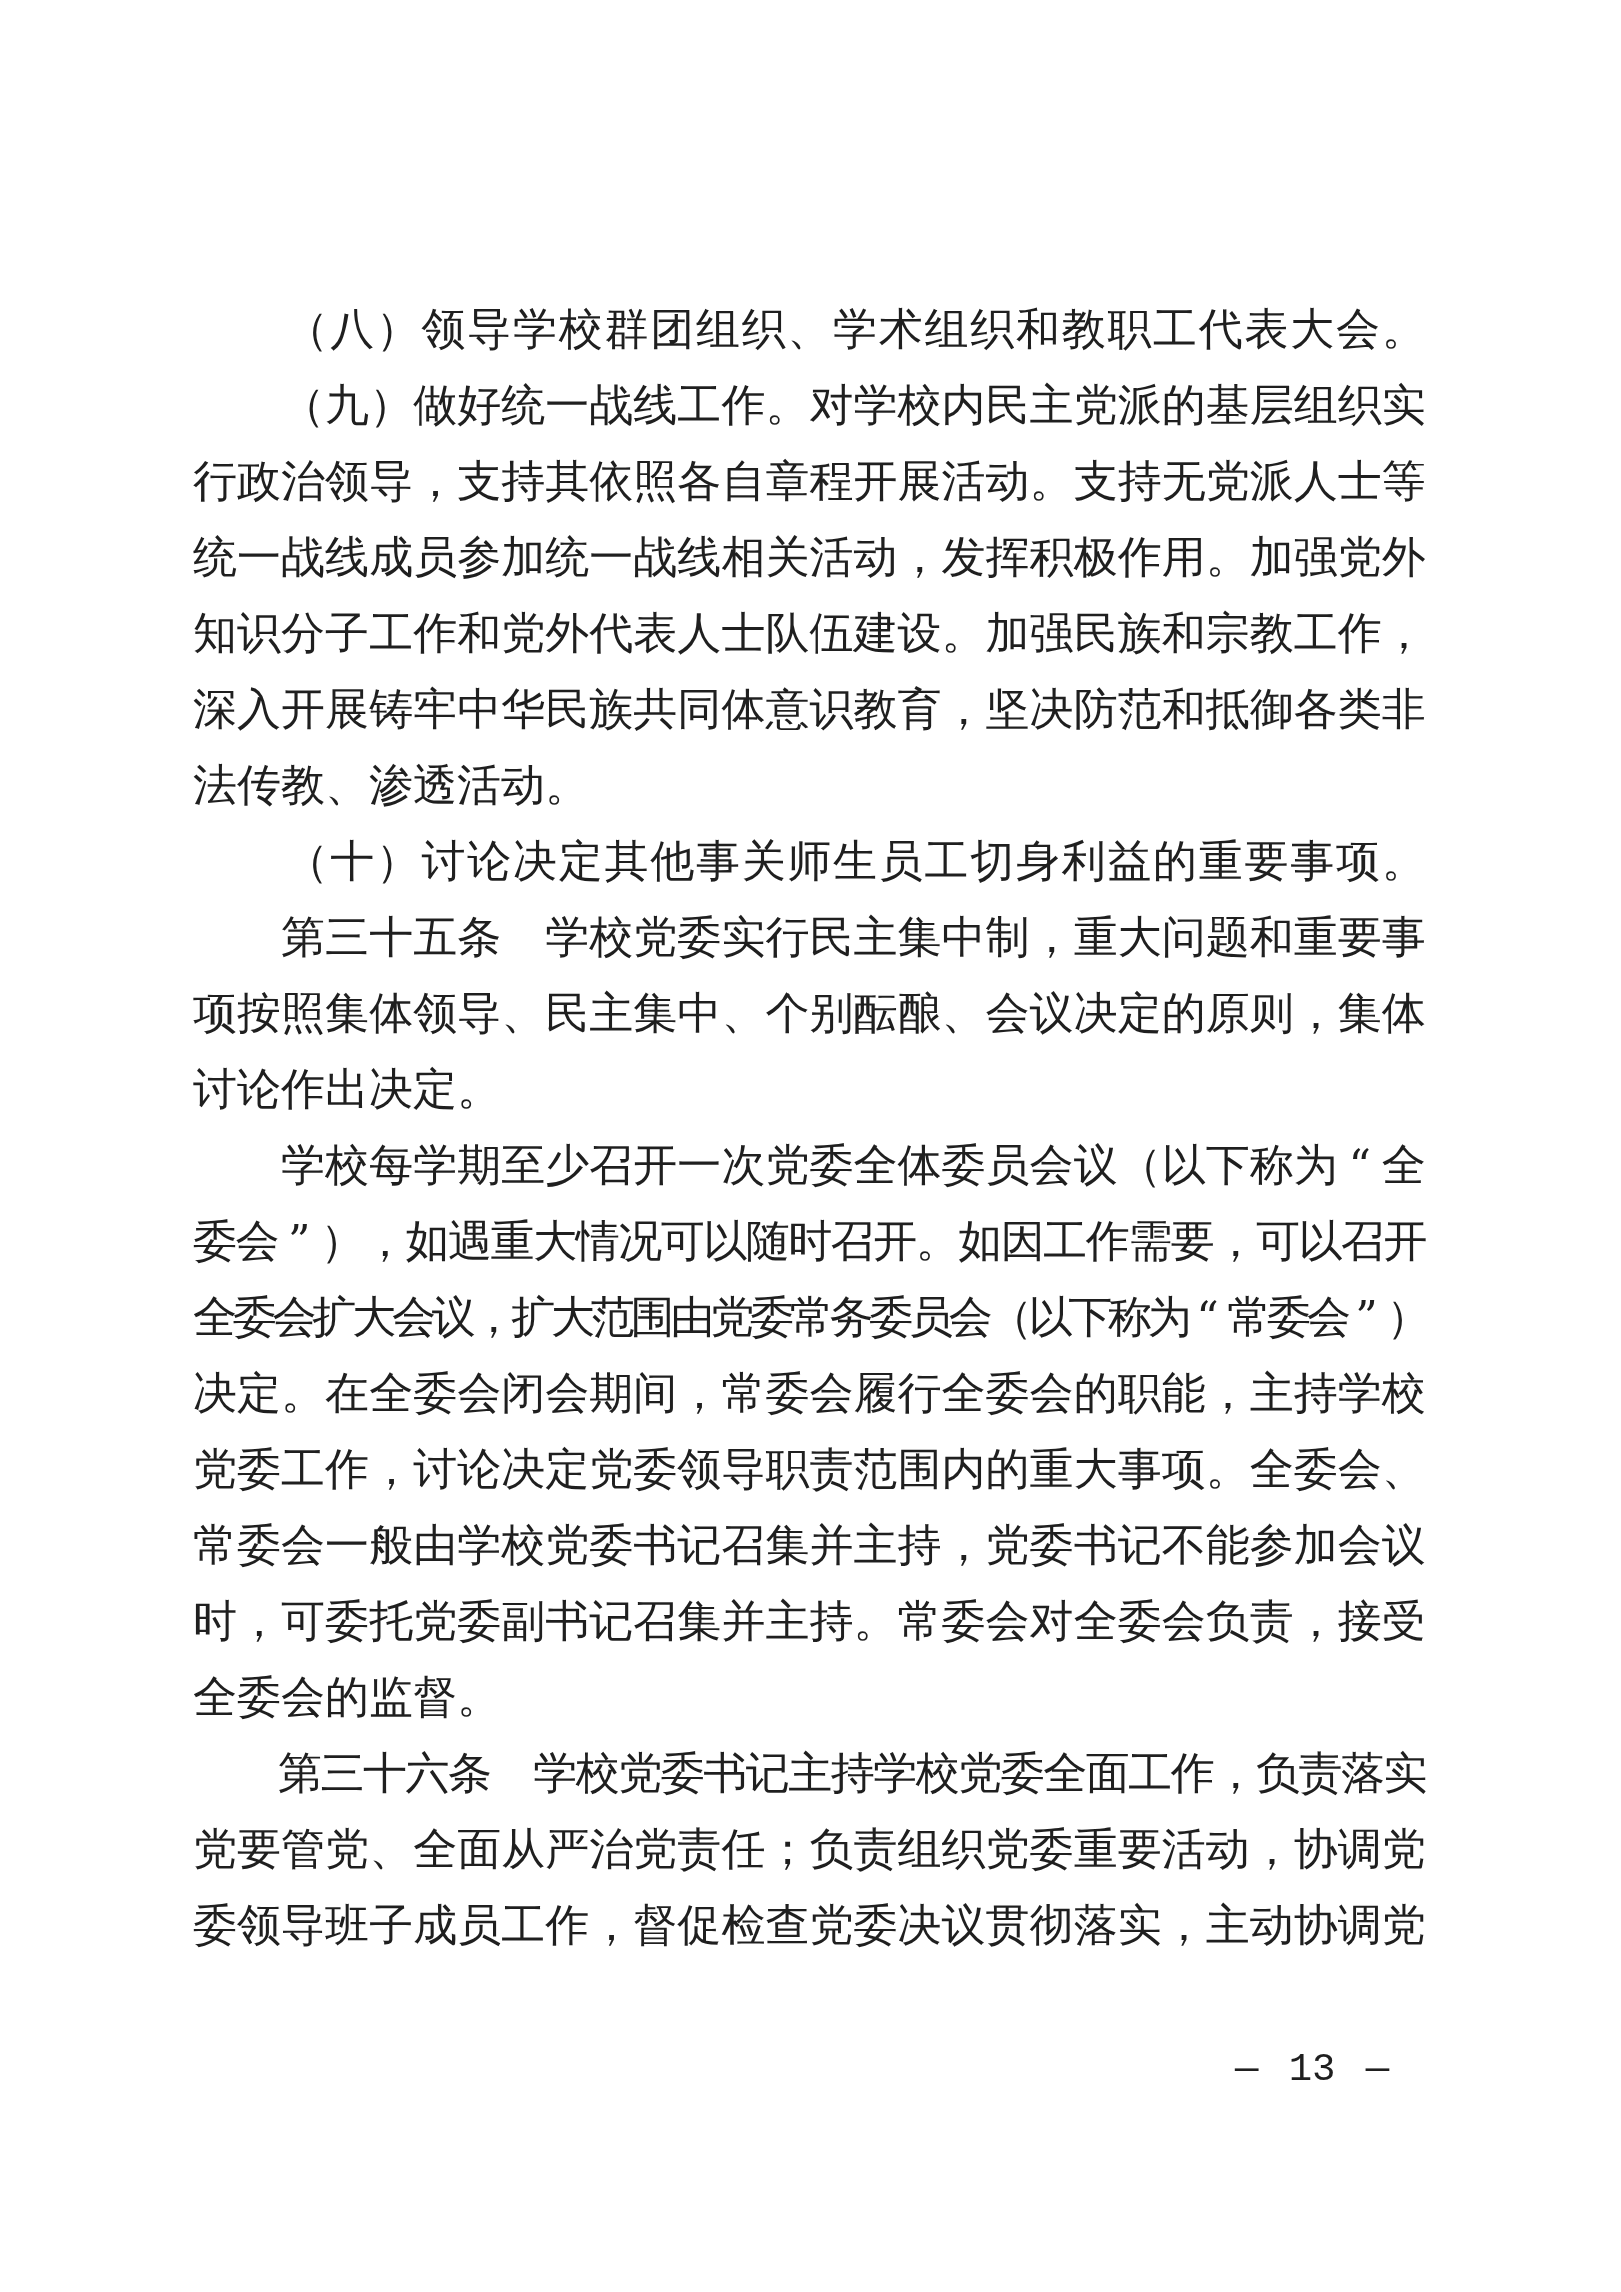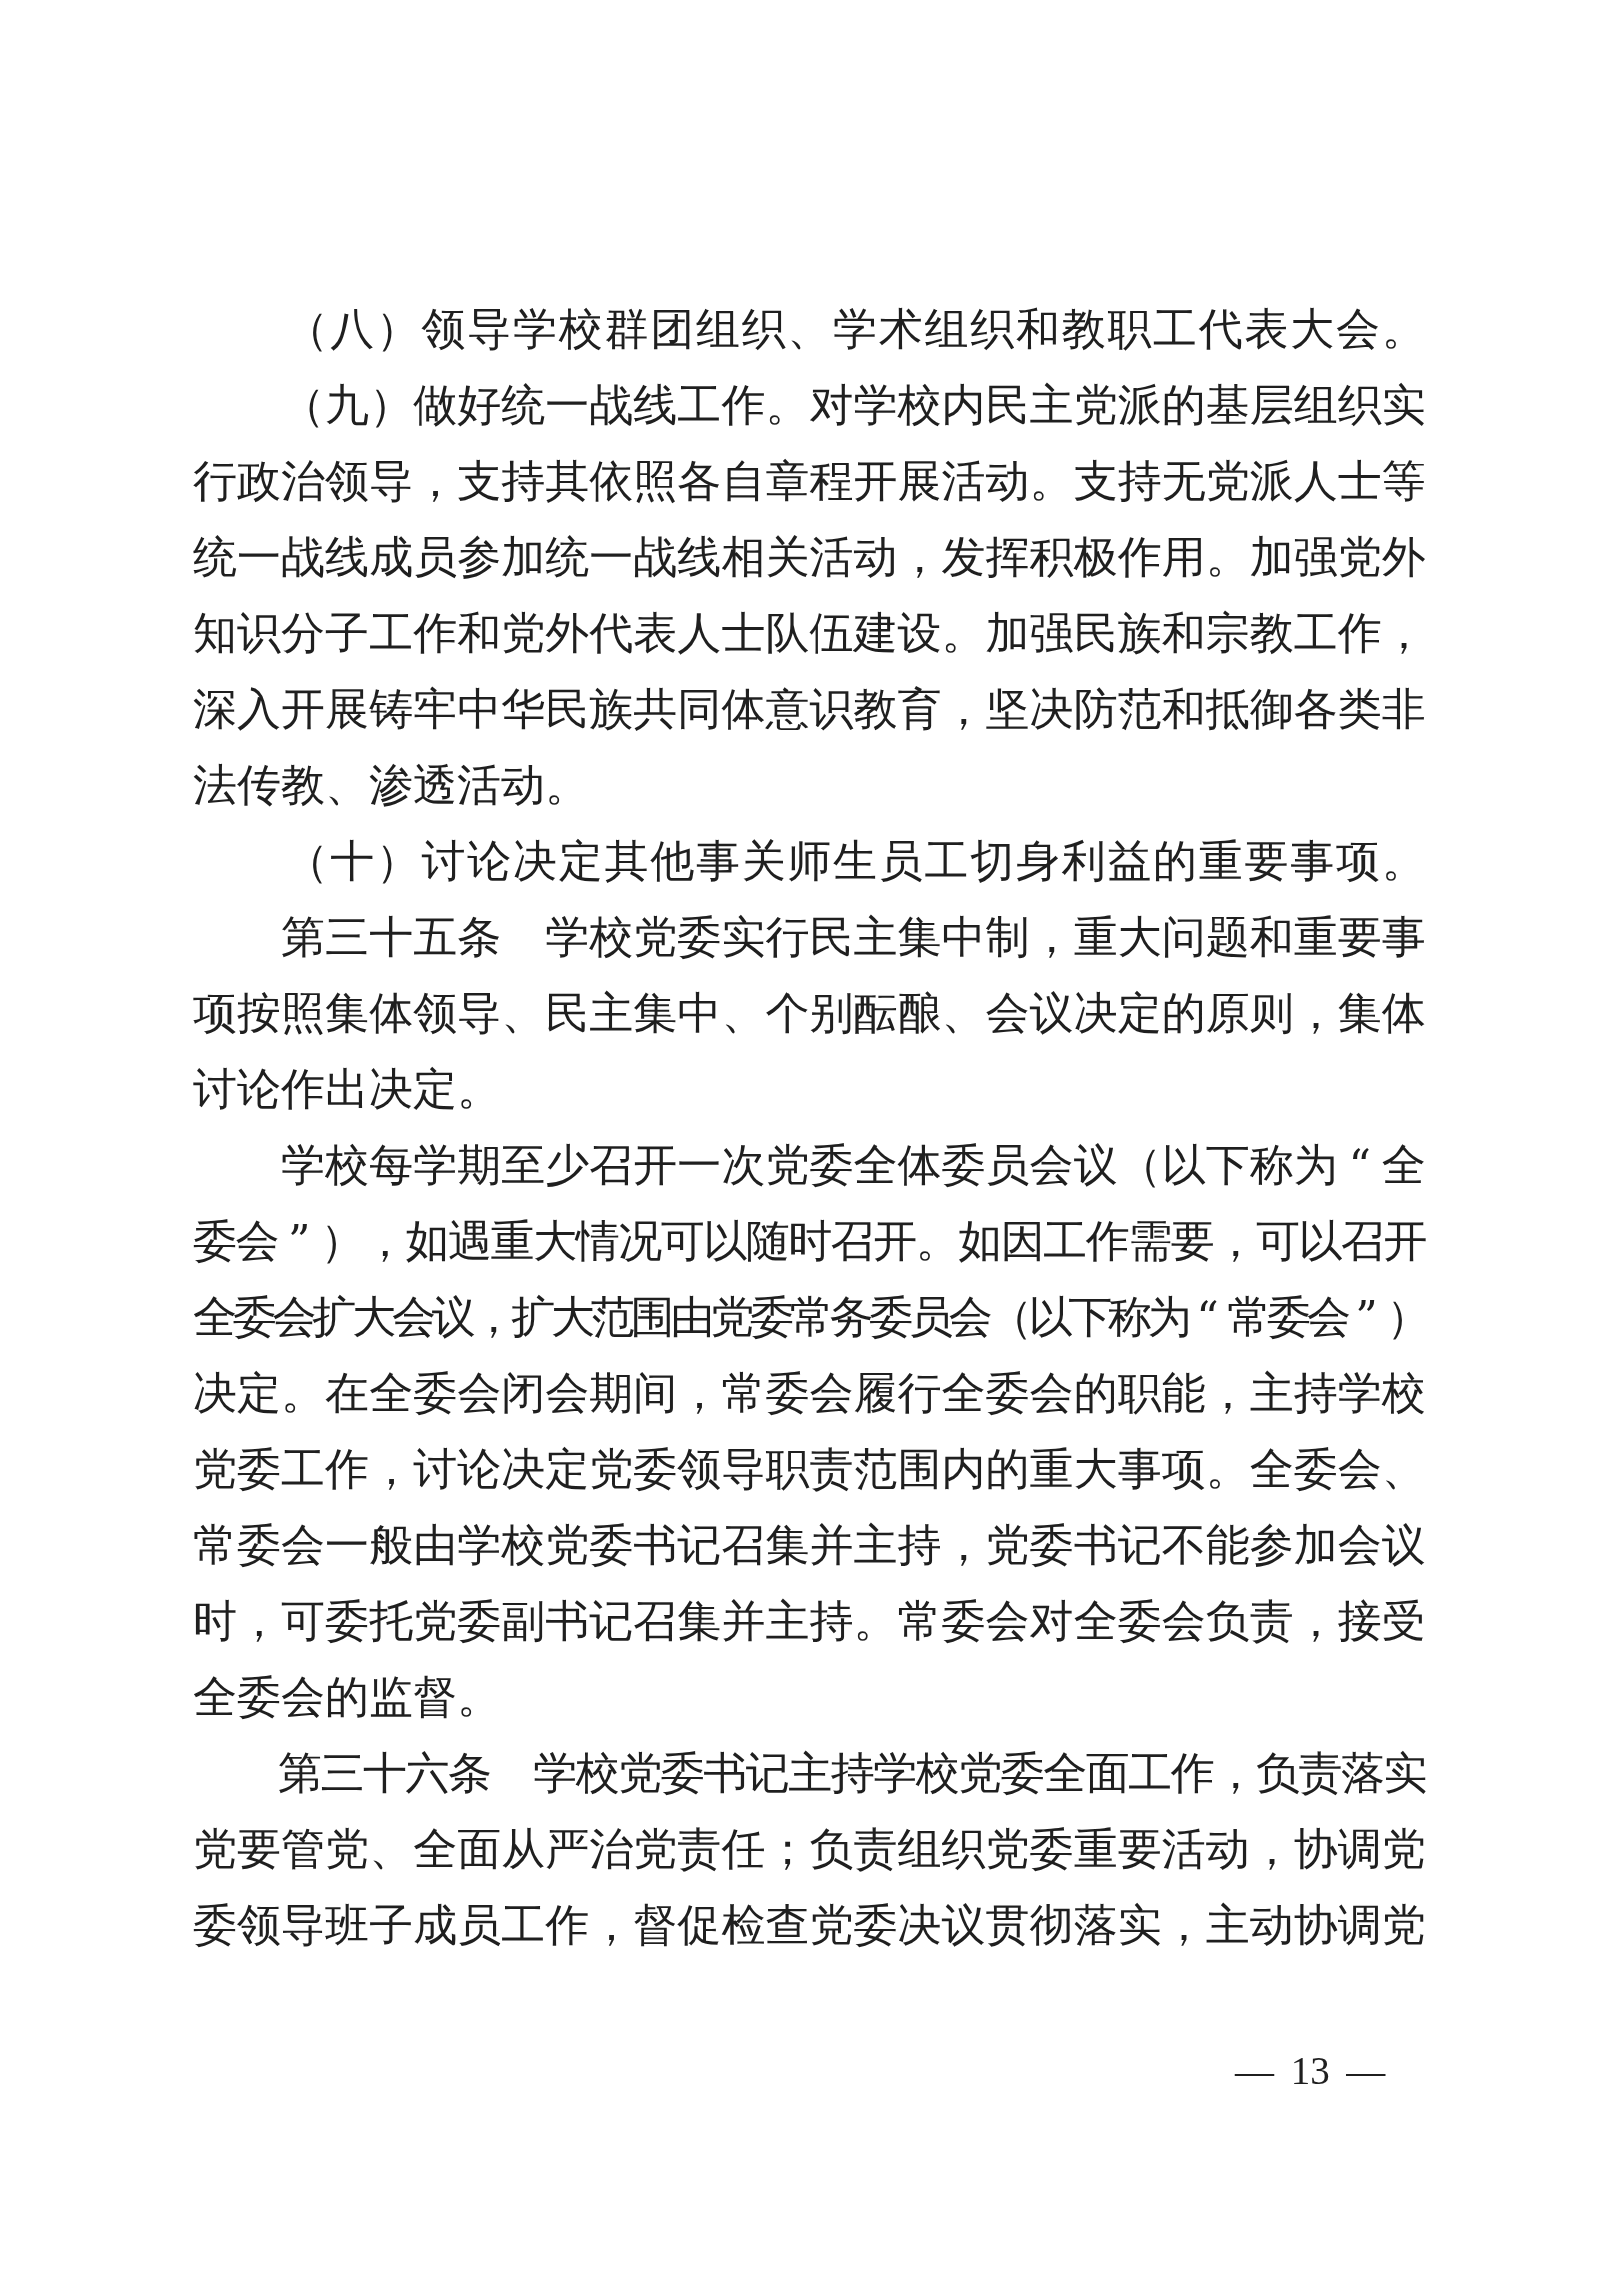--- a/index.html
+++ b/index.html
@@ -40,21 +40,21 @@
     text-align: center;
     overflow: visible;
   }
   .tline.s .ch { flex: 0 0 44px; }
   .page-number {
     position: absolute;
     left: 1235px;
     top: 2047px;
     height: 47px;
     line-height: 47px;
-    font-family: Liberation Serif, serif;
+    font-family: Liberation Mono, monospace;
     font-size: 39px;
     color: #1f1f1f;
     word-spacing: 6.9px;
     white-space: pre;
   }
 </style>
 </head>
 <body>
 
 <div class="page">

